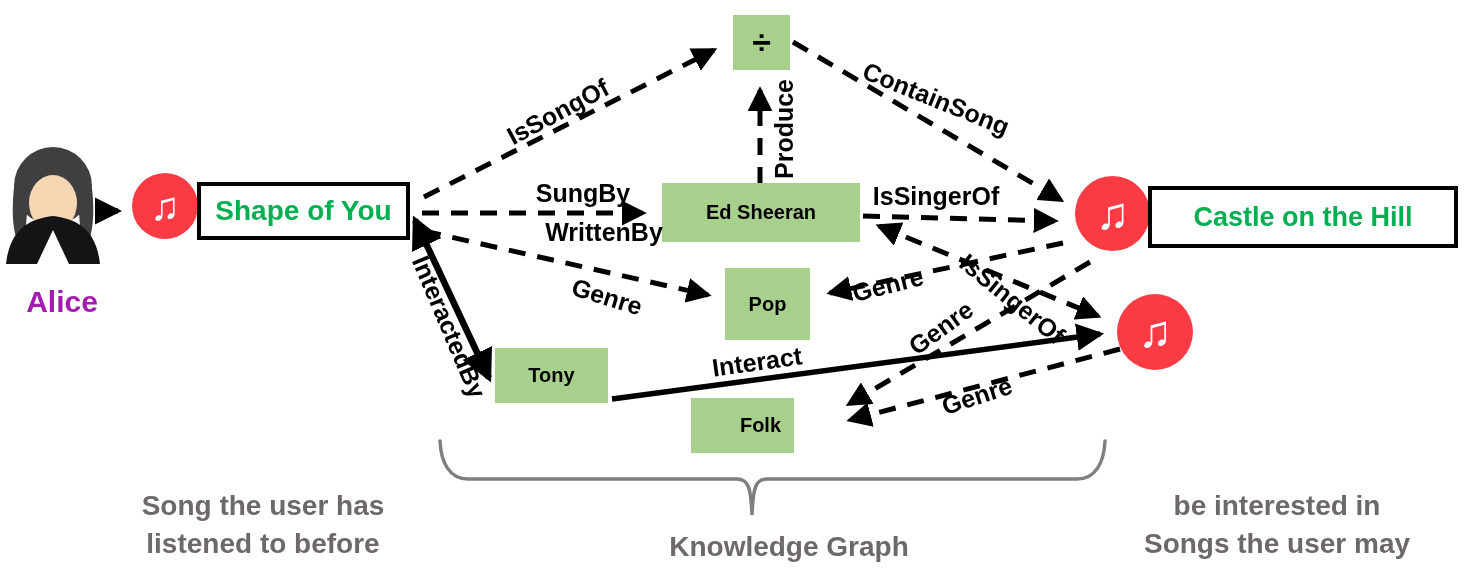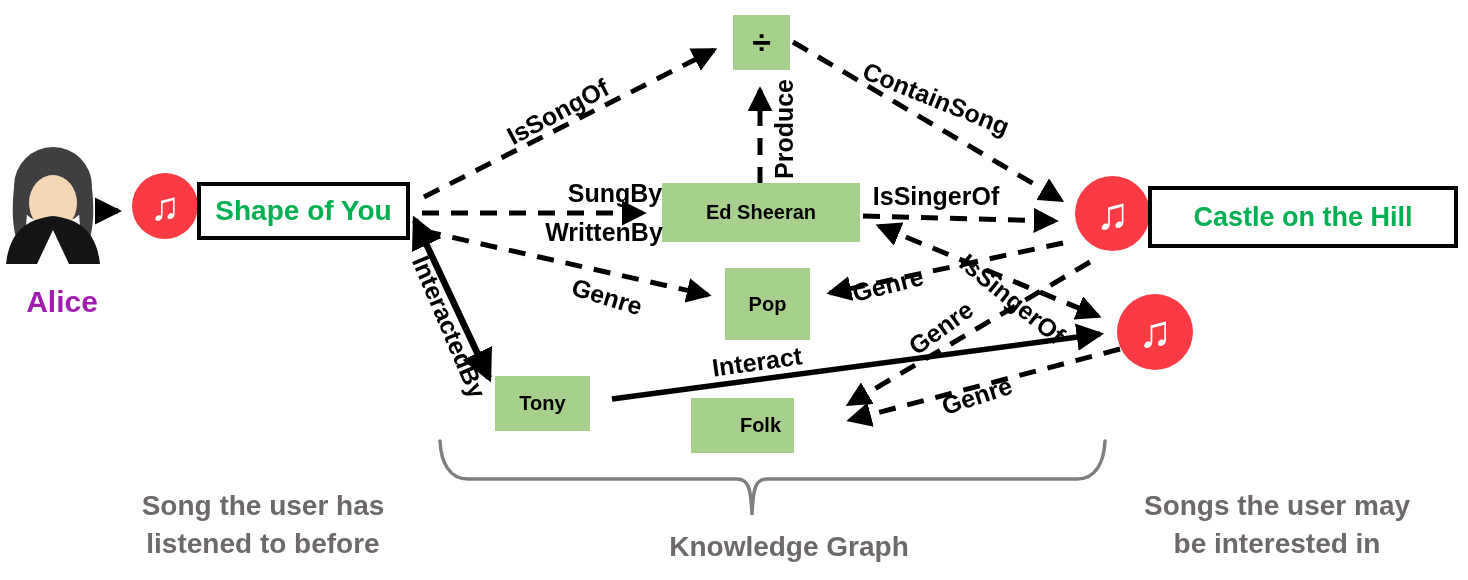--- a/index.html
+++ b/index.html
@@ -85,40 +85,40 @@
   <div class="music-icon" style="left:1117px;top:294px;width:76px;height:76px;font-size:45px;">
       <span>♫</span>
     </div>
 
   <div class="node song-box" style="left:197px;top:182px;width:213px;height:58px;font-size:28px;">Shape of You</div>
   <div class="node song-box" style="left:1148px;top:186px;width:310px;height:62px;">Castle on the Hill</div>
 
   <div class="node kg-node" style="left:733px;top:15px;width:57px;height:55px;font-size:34px;">÷</div>
   <div class="node kg-node" style="left:662px;top:183px;width:198px;height:59px;">Ed Sheeran</div>
   <div class="node kg-node" style="left:725px;top:268px;width:85px;height:72px;">Pop</div>
-  <div class="node kg-node" style="left:495px;top:376px;width:95px;height:55px;">Tony</div>
+  <div class="node kg-node" style="left:495px;top:348px;width:113px;height:55px;">Tony</div>
   <div class="node kg-node" style="left:691px;top:398px;width:103px;height:55px;padding-left:36px;">Folk</div>
 
   <div class="edge-label" style="left:558px;top:112px;transform:translate(-50%,-50%) rotate(-28deg);">IsSongOf</div>
-  <div class="edge-label" style="left:583px;top:193px;margin-left:32px;">SungBy</div>
+  <div class="edge-label" style="left:583px;top:193px;">SungBy</div>
   <div class="edge-label" style="left:584px;top:232px;margin-left:20px;">WrittenBy</div>
   <div class="edge-label" style="left:784px;top:129px;transform:translate(-50%,-50%) rotate(-90deg);">Produce</div>
   <div class="edge-label" style="left:936px;top:99px;transform:translate(-50%,-50%) rotate(22deg);">ContainSong</div>
   <div class="edge-label" style="left:936px;top:196px;">IsSingerOf</div>
   <div class="edge-label" style="left:1012px;top:299px;transform:translate(-50%,-50%) rotate(39deg);">IsSingerOf</div>
   <div class="edge-label" style="left:607px;top:297px;transform:translate(-50%,-50%) rotate(17deg);">Genre</div>
   <div class="edge-label" style="left:888px;top:285px;transform:translate(-50%,-50%) rotate(-14deg);">Genre</div>
   <div class="edge-label" style="left:941px;top:328px;transform:translate(-50%,-50%) rotate(-36deg);">Genre</div>
   <div class="edge-label" style="left:977px;top:396px;transform:translate(-50%,-50%) rotate(-18deg);">Genre</div>
   <div class="edge-label" style="left:757px;top:362px;transform:translate(-50%,-50%) rotate(-8deg);">Interact</div>
   <div class="edge-label" style="left:449px;top:327px;transform:translate(-50%,-50%) rotate(67deg);">InteractedBy</div>
 
   <div class="caption" style="left:263px;top:487px;">
     <div>Song the user has</div>
     <div>listened to before</div>
   </div>
   <div class="caption" style="left:789px;top:528px;">Knowledge Graph</div>
   <div class="caption" style="left:1277px;top:487px;">
+    <div>be interested in</div>
     <div>Songs the user may</div>
-    <div>be interested in</div>
   </div>
 
 </div>
 
 </body></html>

